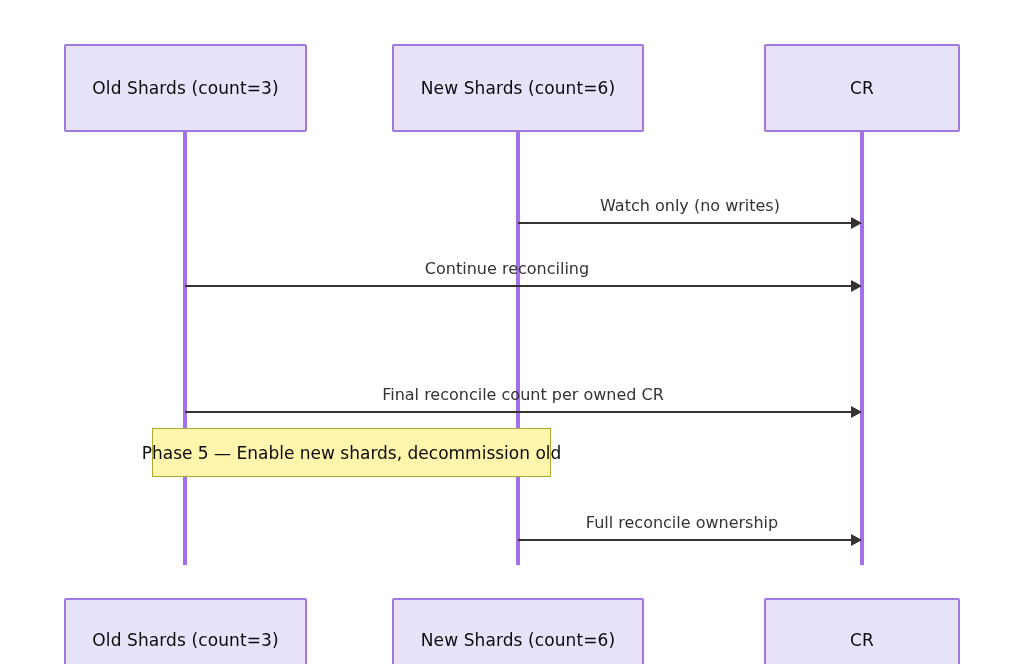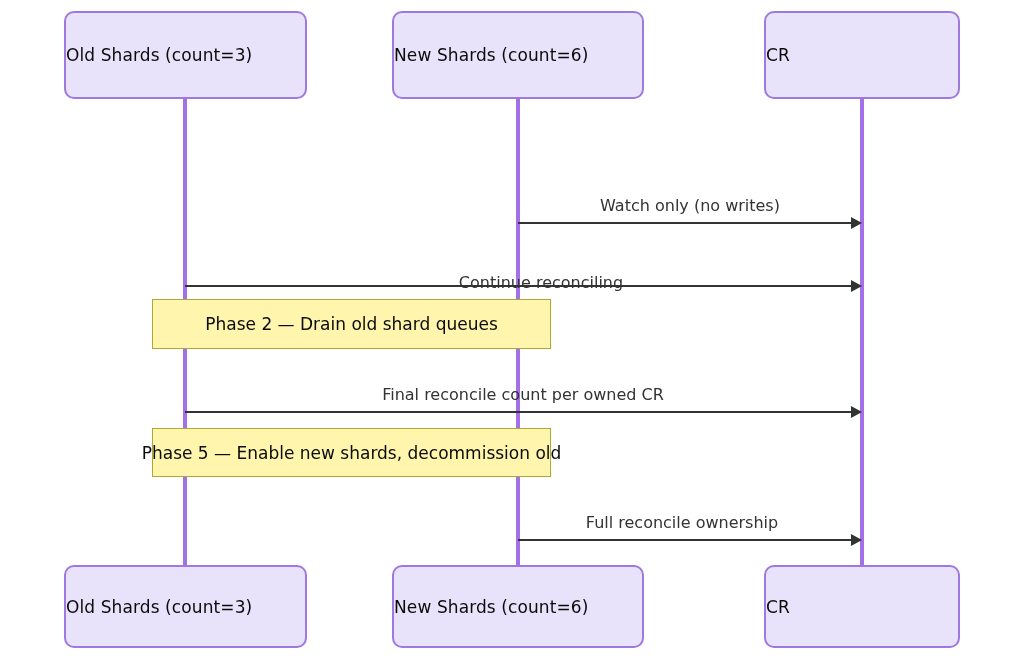--- a/index.html
+++ b/index.html
@@ -28,24 +28,26 @@
     background: #a370e8;
     z-index: 1;
   }
 
   
   .participant {
     position: absolute;
     box-sizing: border-box;
     background: #e8e3fb;
     border: 2px solid #9f78e0;
-    border-radius: 10px;
+    border-radius: 2px;
     display: flex;
     align-items: center;
+    justify-content: center;
     z-index: 3;
+    margin-top: 33px;
   }
   .participant-label {
     font-size: 17px;
     color: #0b0b0b;
     font-family: "DejaVu Sans", sans-serif;
     letter-spacing: 0.1px;
     white-space: nowrap;
   }
 
   
@@ -121,26 +123,23 @@
 
   <div class="message" style="left:518px; top:222px; width:344px;">
     <div class="msg-line" style="width:333px;"></div>
     <div class="msg-head" style="left:333px;"></div>
     <div class="msg-label" style="left:172px;">Watch only (no writes)</div>
   </div>
 
   <div class="message" style="left:185px; top:285px; width:677px;">
     <div class="msg-line" style="width:666px;"></div>
     <div class="msg-head" style="left:666px;"></div>
-    <div class="msg-label" style="left:356px;margin-top:14px;">Continue reconciling</div>
+    <div class="msg-label" style="left:322px;">Continue reconciling</div>
   </div>
 
-  <div class="note" style="left:152px; top:299px; width:399px; height:50px;">
-    <span class="note-label">Phase 2 — Drain old shard queues</span>
-  </div>
 
   <div class="message" style="left:185px; top:411px; width:677px;">
     <div class="msg-line" style="width:666px;"></div>
     <div class="msg-head" style="left:666px;"></div>
     <div class="msg-label" style="left:338px;">Final reconcile count per owned CR</div>
   </div>
 
   <div class="note" style="left:152px; top:428px; width:399px; height:49px;">
     <span class="note-label">Phase 5 — Enable new shards, decommission old</span>
   </div>

